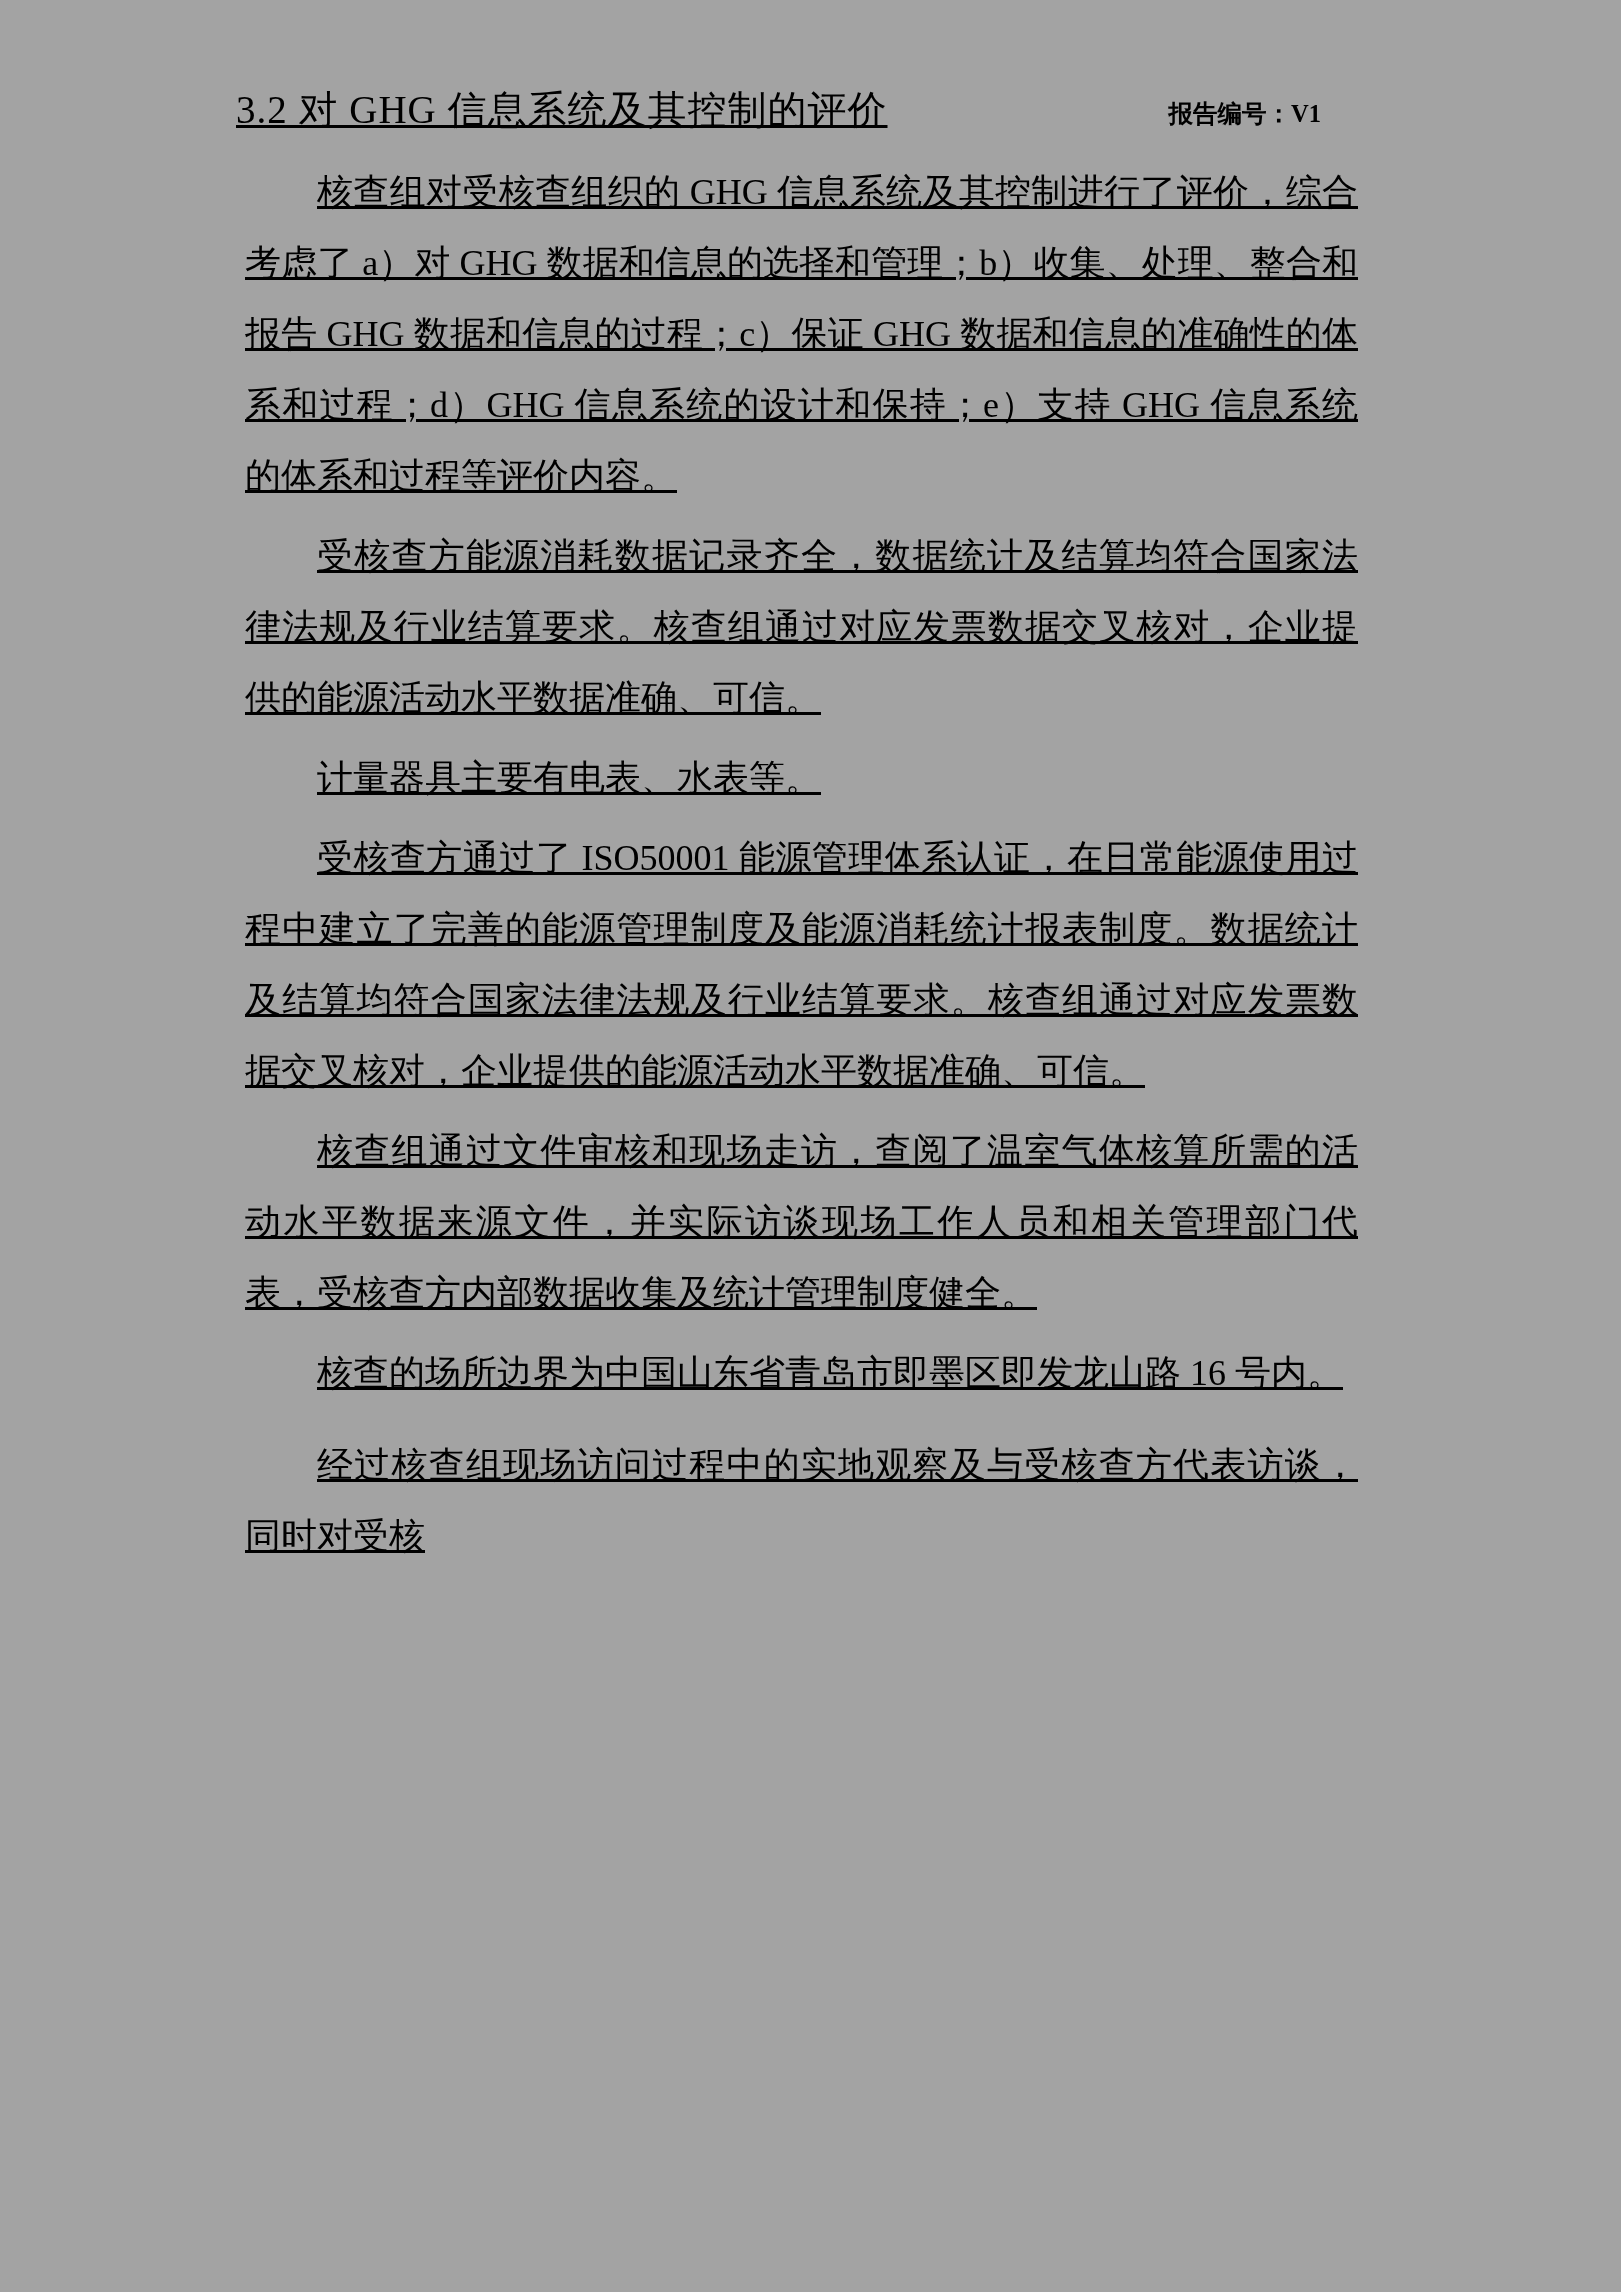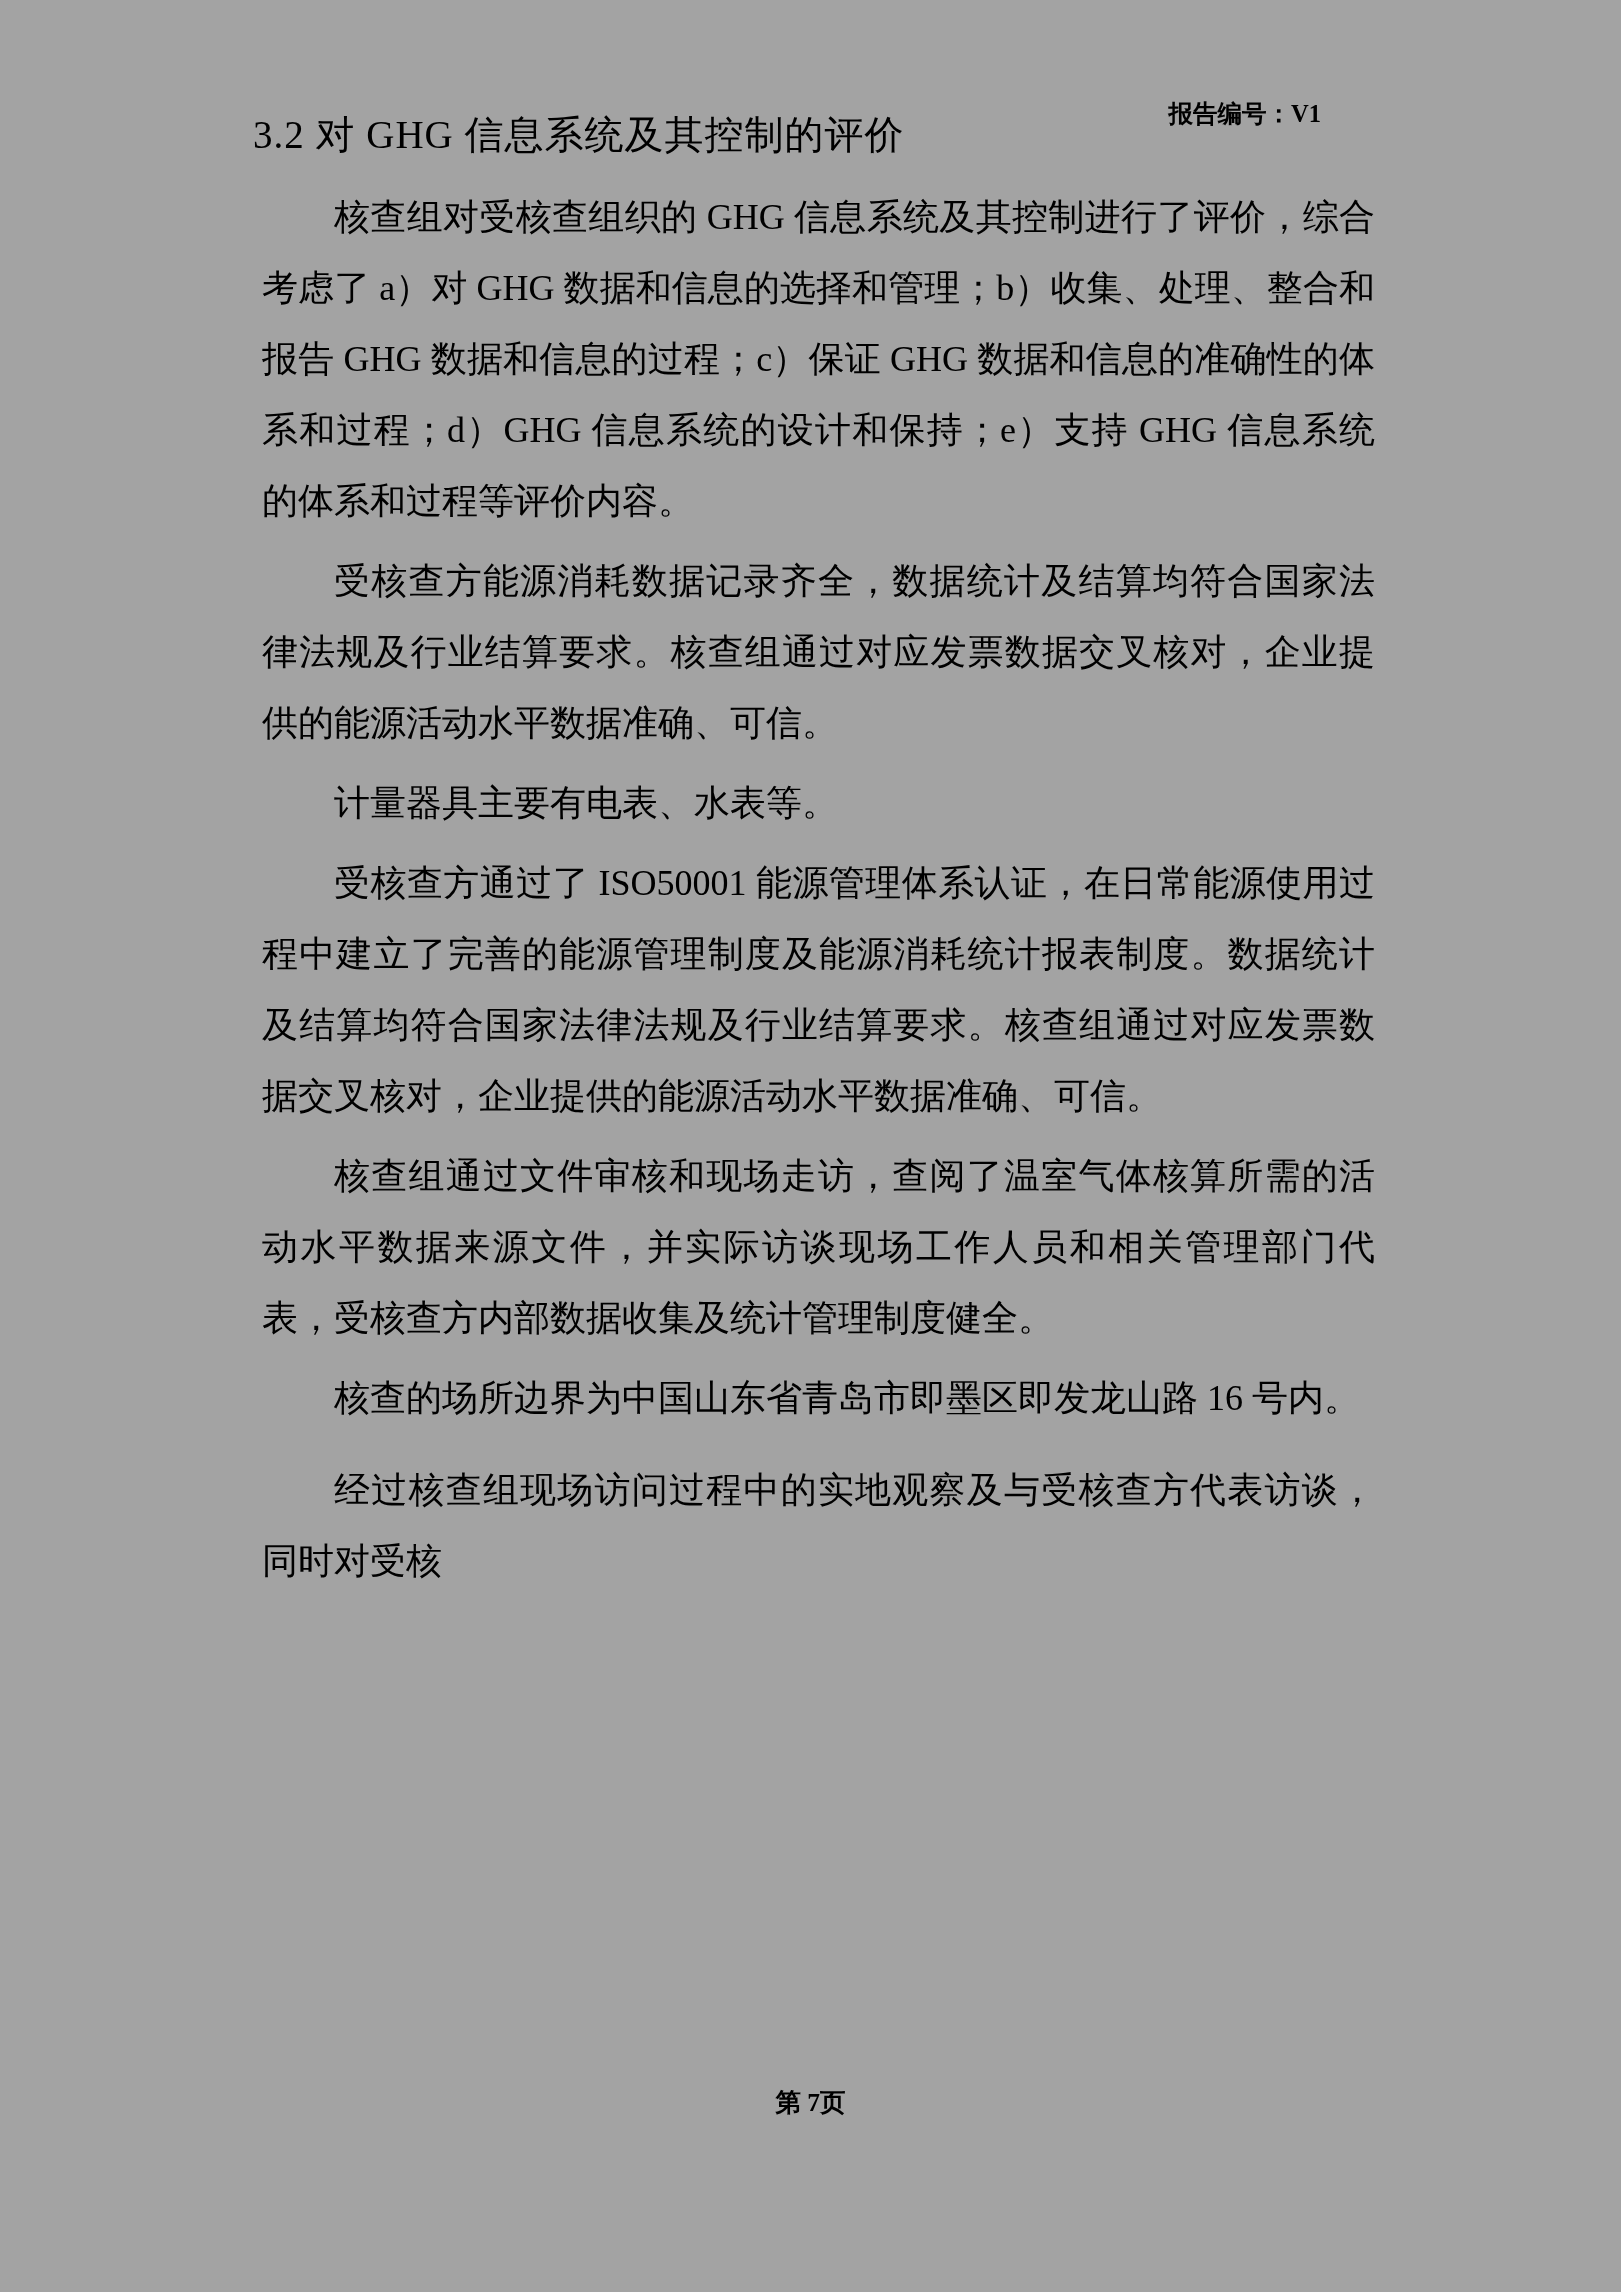--- a/index.html
+++ b/index.html
@@ -21,23 +21,24 @@
     top: 98px;
     right: 300px;
     font-size: 24.5px;
     font-weight: bold;
     line-height: 31px;
     white-space: nowrap;
   }
   .content {
     position: absolute;
     top: 0;
-    left: 253px;
+    left: 236px;
     width: 1131px;
-    padding-top: 105px;
+    padding-top: 80px;
+    text-decoration: underline;
   }
   .section-heading {
     margin: 0;
     font-size: 39px;
     font-weight: normal;
     line-height: 59px;
     letter-spacing: 1px;
   }
   .para {
     margin: 9px;
@@ -86,18 +87,15 @@
     <p class="para">计量器具主要有电表、水表等。</p>
     <p class="para">受核查方通过了 ISO50001 能源管理体系认证，在日常能源使用过程中建立了完善的能源管理制度及能源消耗统计报表制度。数据统计及结算均符合国家法律法规及行业结算要求。核查组通过对应发票数据交叉核对，企业提供的能源活动水平数据准确、可信。</p>
     <p class="para">核查组通过文件审核和现场走访，查阅了温室气体核算所需的活动水平数据来源文件，并实际访谈现场工作人员和相关管理部门代表，受核查方内部数据收集及统计管理制度健全。</p>
 
 
     <p class="para">核查的场所边界为中国山东省青岛市即墨区即发龙山路 16 号内。</p>
     <p class="para last-para">经过核查组现场访问过程中的实地观察及与受核查方代表访谈，同时对受核</p>
 
   </div>
 
-  <div class="page-footer">
-    <span>第 7页</span>
-  </div>
 
 </div>
 
 
 </body></html>

